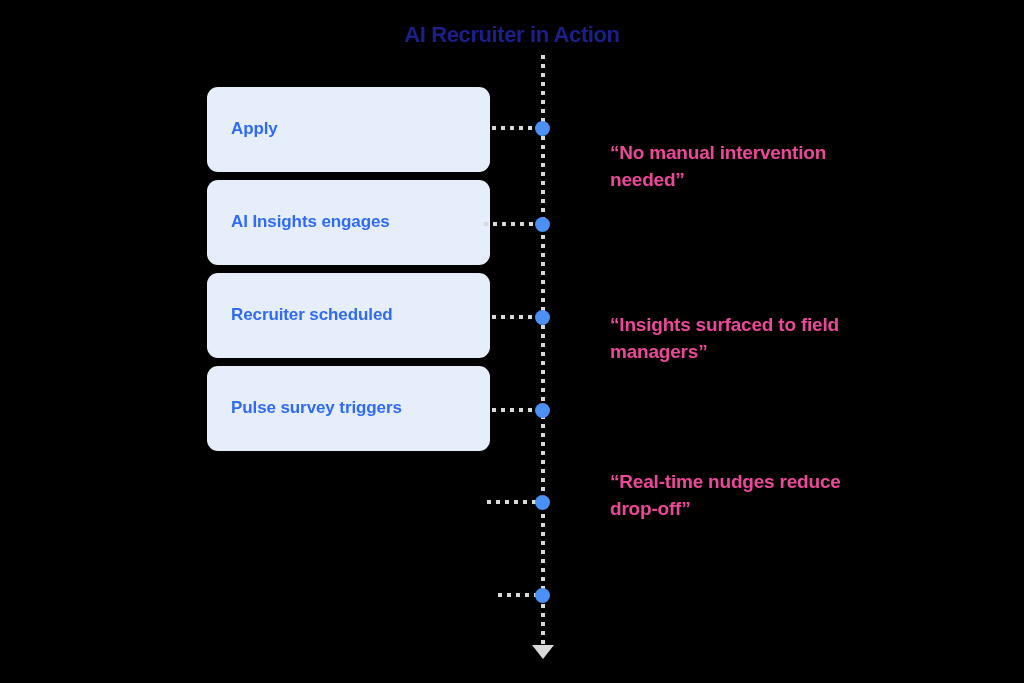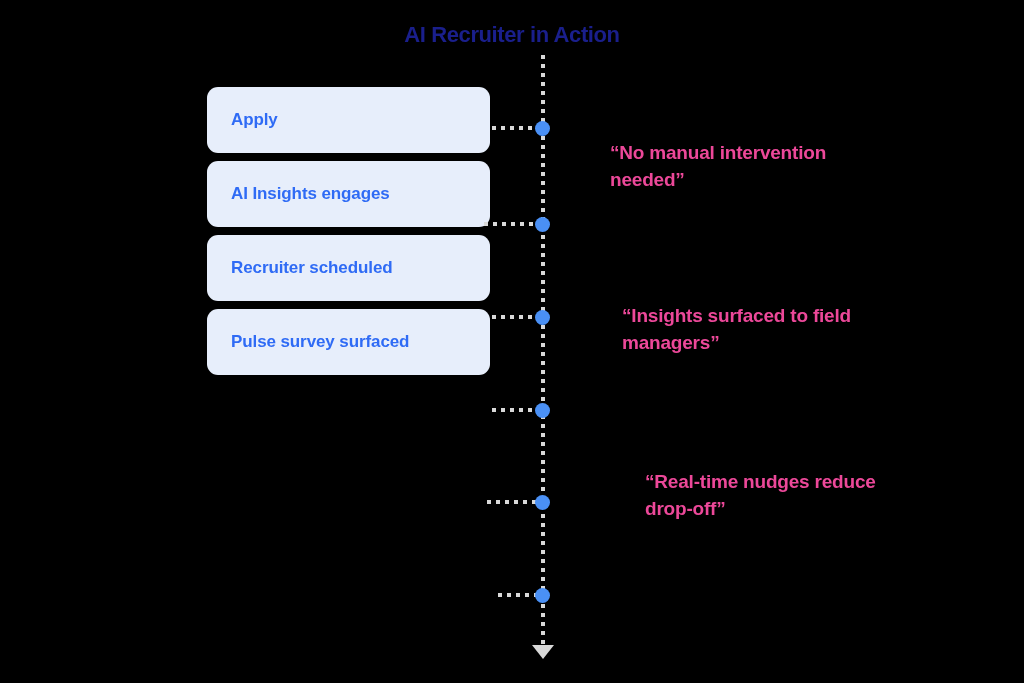--- a/index.html
+++ b/index.html
@@ -41,21 +41,21 @@
   .steps {
     position: absolute;
     left: 207px;
     top: 87px;
     width: 283px;
   }
   .step-box {
     position: relative;
     box-sizing: border-box;
     width: 283px;
-    height: 66px;
+    height: 85px;
     margin-bottom: 8px;
     background: #e7eefb;
     border-radius: 11px;
     display: flex;
     align-items: center;
     padding: 0 24px;
   }
   .step-label {
     font-size: 17px;
     font-weight: 700;
@@ -127,21 +127,21 @@
     <div class="step-box">
       <span class="step-label">Apply</span>
     </div>
     <div class="step-box">
       <span class="step-label">AI Insights engages</span>
     </div>
     <div class="step-box">
       <span class="step-label">Recruiter scheduled</span>
     </div>
     <div class="step-box">
-      <span class="step-label">Pulse survey surfaced</span>
+      <span class="step-label">Pulse survey triggers</span>
     </div>
   </div>
 
   <div class="spine"></div>
   <div class="spine-arrow"></div>
 
   <div class="connector" style="left:492px; top:126px; width:46px;"></div>
   <div class="connector" style="left:484px; top:222px; width:54px;"></div>
   <div class="connector" style="left:492px; top:315px; width:46px;"></div>
   <div class="connector" style="left:492px; top:408px; width:46px;"></div>
@@ -149,16 +149,16 @@
   <div class="connector" style="left:498px; top:593px; width:40px;"></div>
 
   <div class="node" style="left:535px; top:121px;"></div>
   <div class="node" style="left:535px; top:217px;"></div>
   <div class="node" style="left:535px; top:310px;"></div>
   <div class="node" style="left:535px; top:403px;"></div>
   <div class="node" style="left:535px; top:495px;"></div>
   <div class="node" style="left:535px; top:588px;"></div>
 
   <div class="quote" style="top:140px;">“No manual intervention needed”</div>
-  <div class="quote" style="top:303px;margin-left:12px;">“Insights surfaced to field managers”</div>
-  <div class="quote" style="top:469px;margin-left:35px;">“Real-time nudges reduce drop-off”</div>
+  <div class="quote" style="top:312px;">“Insights surfaced to field managers”</div>
+  <div class="quote" style="top:469px;">“Real-time nudges reduce drop-off”</div>
 
 </div>
 
 </body></html>

